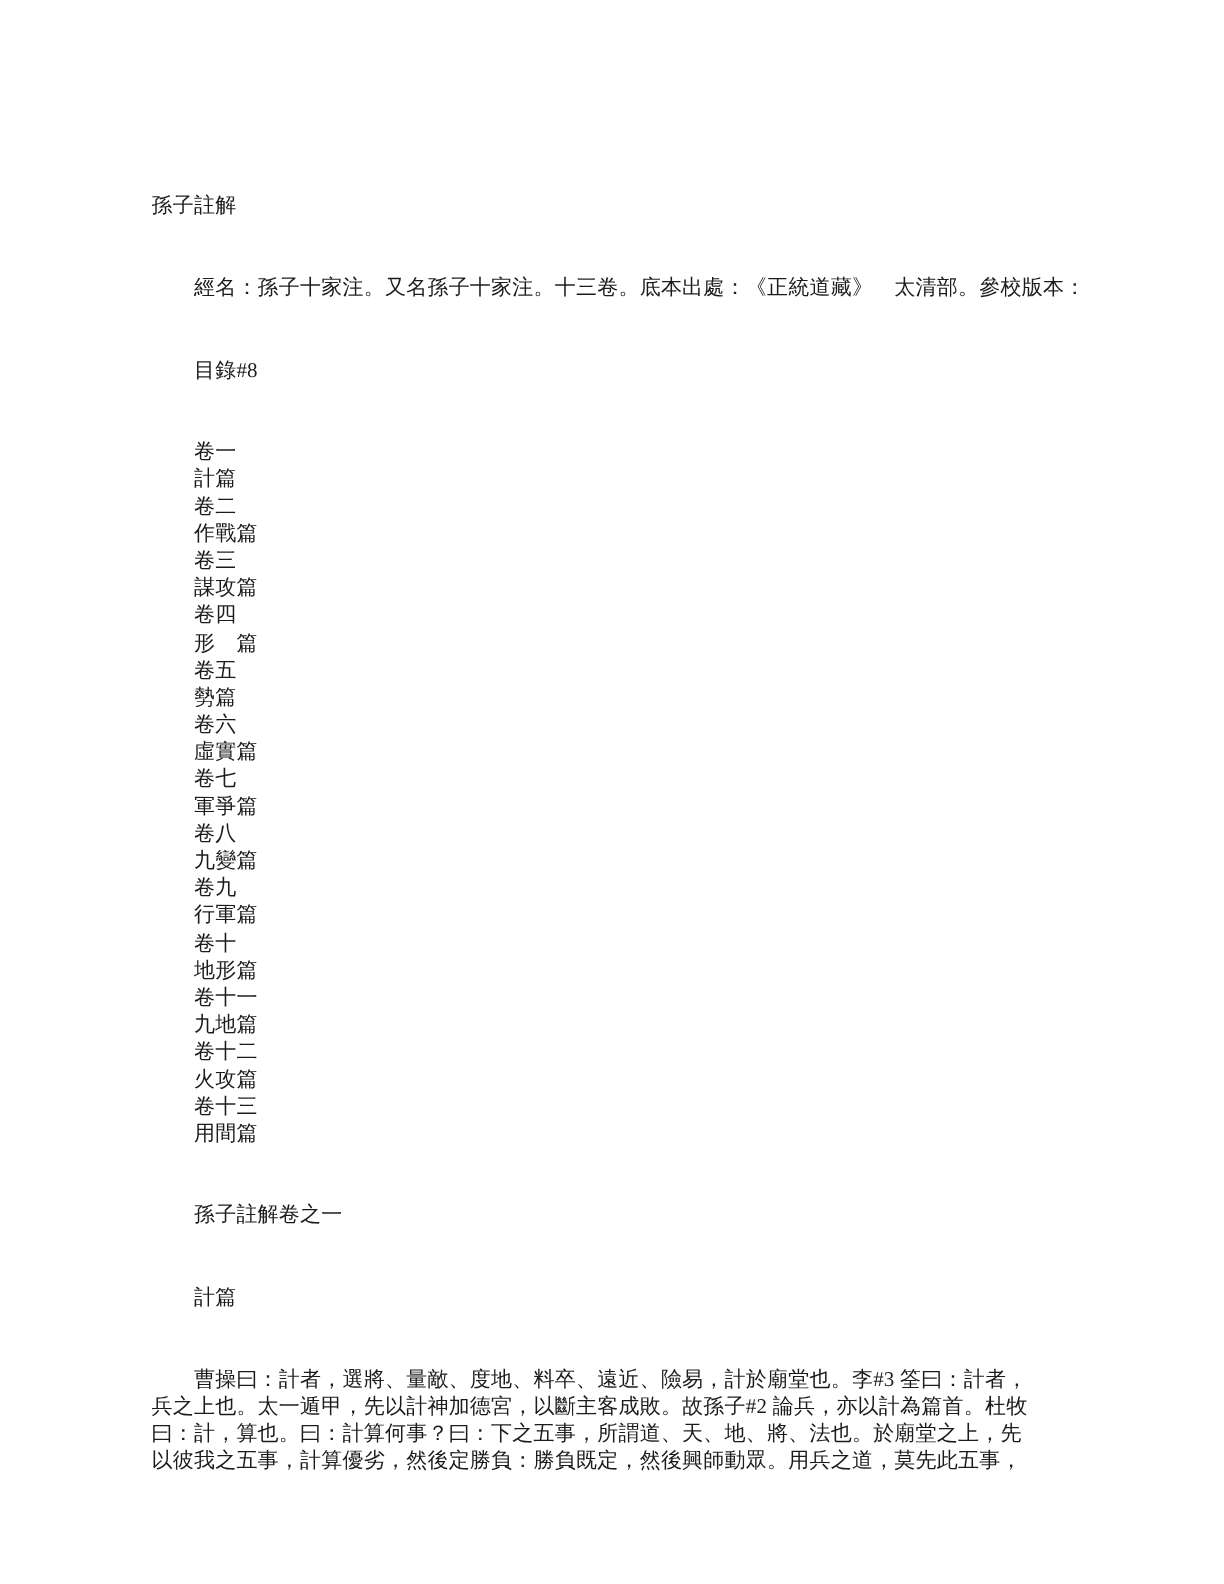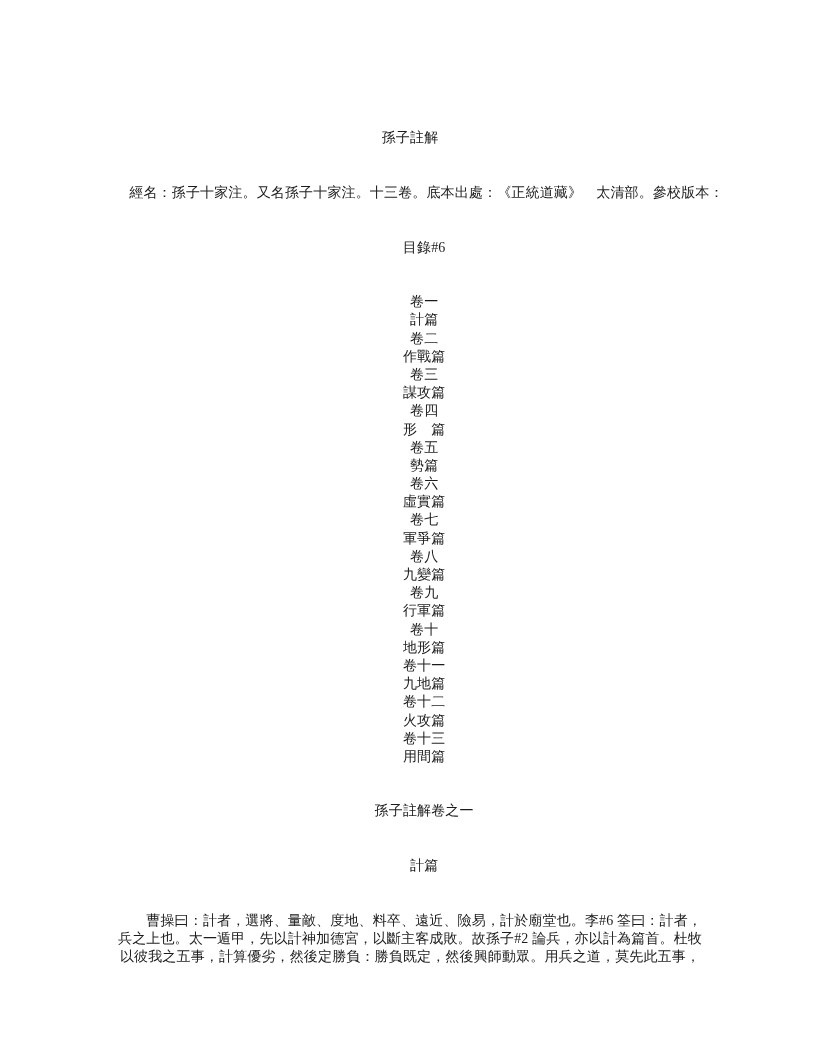--- a/index.html
+++ b/index.html
@@ -21,33 +21,32 @@
     width: 618px;
     font-family: "Liberation Serif", "DejaVu Serif", serif;
     font-size: 14px;
     line-height: 18.2px;
     letter-spacing: 0.15px;
     color: #1b1b1b;
     white-space: pre;
   }
   .line {
     height: 18.2px;
-    text-align: center;
   }
 </style>
 </head>
 <body>
 
 <div class="page">
   <div class="doc">
     <div class="line">孫子註解</div>
     <div><div class="line">　　經名：孫子十家注。又名孫子十家注。十三卷。底本出處：《正統道藏》　太清部。參校版本：</div></div>
-    <div class="line">　　目錄#6</div>
+    <div class="line">　　目錄#8</div>
     <div><div class="line">　　卷一</div><div class="line">　　計篇</div><div class="line">　　卷二</div><div class="line">　　作戰篇</div><div class="line">　　卷三</div><div class="line">　　謀攻篇</div><div class="line">　　卷四</div><div class="line">　　形　篇</div><div class="line">　　卷五</div><div class="line">　　勢篇</div><div class="line">　　卷六</div><div class="line">　　虛實篇</div><div class="line">　　卷七</div><div class="line">　　軍爭篇</div><div class="line">　　卷八</div><div class="line">　　九變篇</div><div class="line">　　卷九</div><div class="line">　　行軍篇</div><div class="line">　　卷十</div><div class="line">　　地形篇</div><div class="line">　　卷十一</div><div class="line">　　九地篇</div><div class="line">　　卷十二</div><div class="line">　　火攻篇</div><div class="line">　　卷十三</div><div class="line">　　用間篇</div></div>
     <div class="line">　　孫子註解卷之一</div>
     <div class="line">　　計篇</div>
-    <div><div class="line">　　曹操曰：計者，選將、量敵、度地、料卒、遠近、險易，計於廟堂也。李#6 筌曰：計者，</div><div class="line">兵之上也。太一遁甲，先以計神加德宮，以斷主客成敗。故孫子#2 論兵，亦以計為篇首。杜牧</div><div class="line">以彼我之五事，計算優劣，然後定勝負：勝負既定，然後興師動眾。用兵之道，莫先此五事，</div></div>
+    <div><div class="line">　　曹操曰：計者，選將、量敵、度地、料卒、遠近、險易，計於廟堂也。李#3 筌曰：計者，</div><div class="line">兵之上也。太一遁甲，先以計神加德宮，以斷主客成敗。故孫子#2 論兵，亦以計為篇首。杜牧</div><div class="line">曰：計，算也。曰：計算何事？曰：下之五事，所謂道、天、地、將、法也。於廟堂之上，先</div><div class="line">以彼我之五事，計算優劣，然後定勝負：勝負既定，然後興師動眾。用兵之道，莫先此五事，</div></div>
     
     
     
     
   </div>
 </div>
 
 </body></html>

